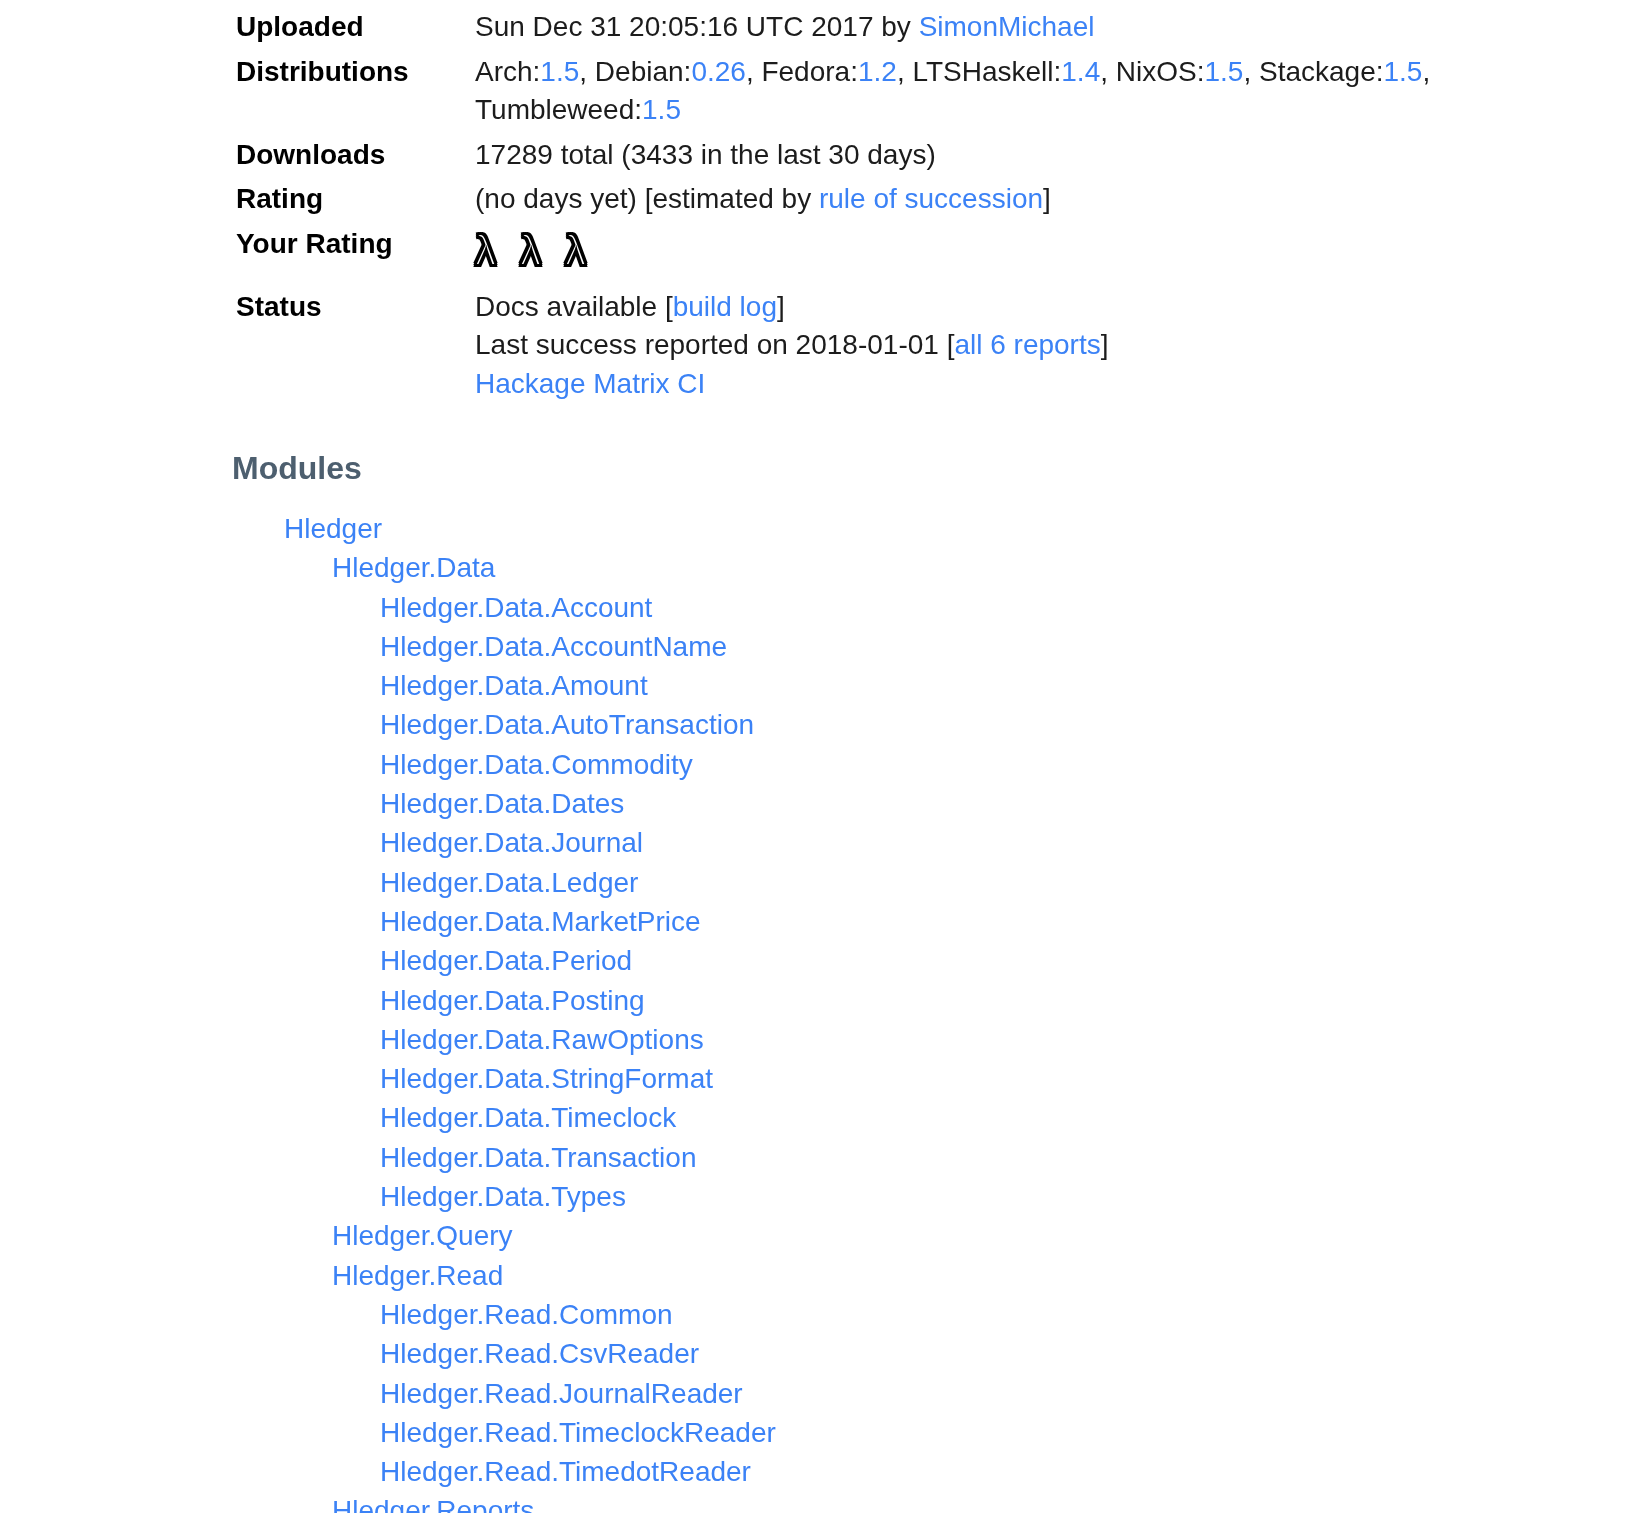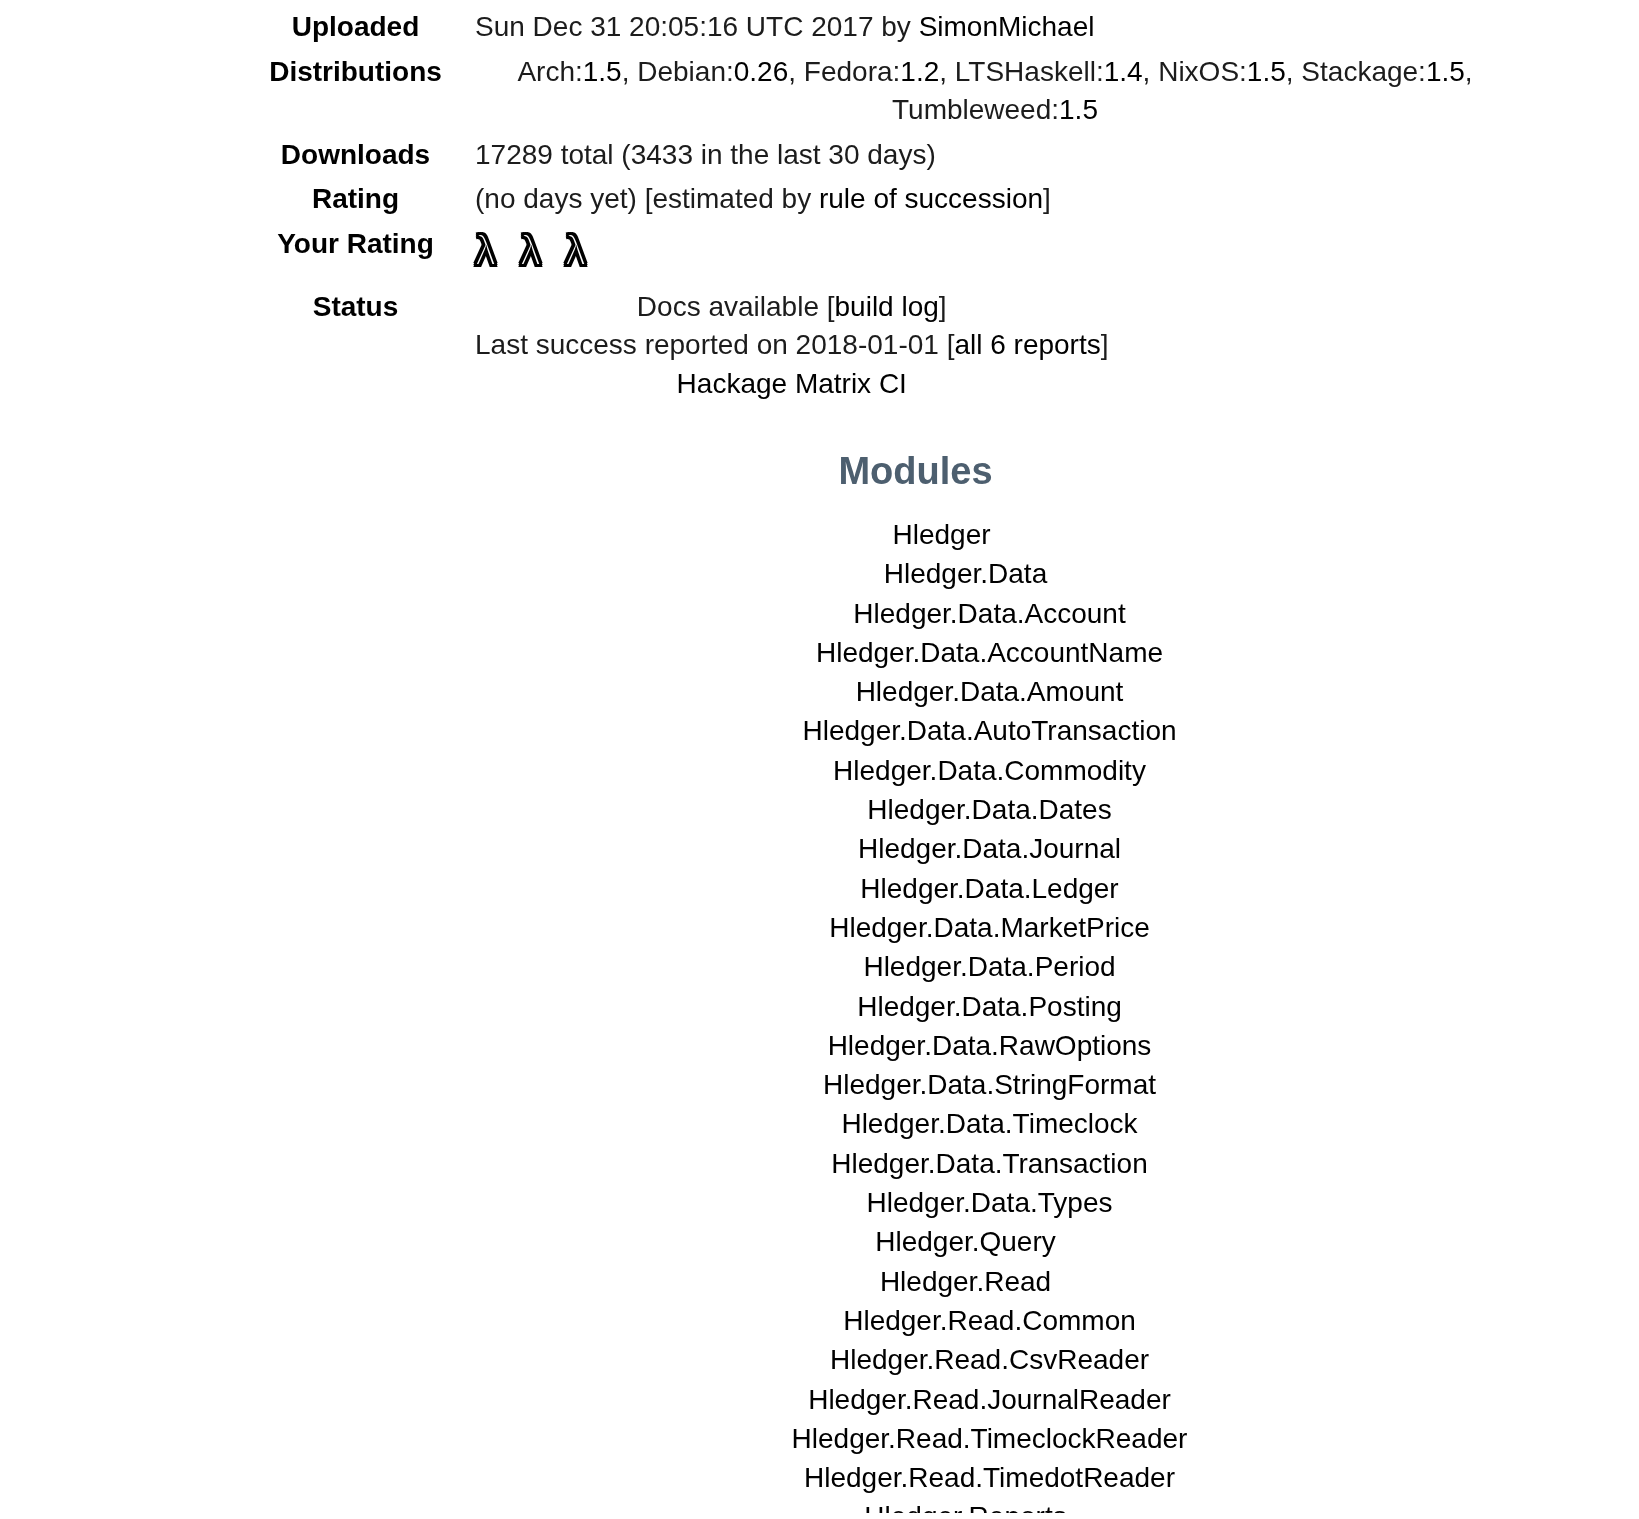--- a/index.html
+++ b/index.html
@@ -6,24 +6,23 @@
   html, body {
     margin: 0; padding: 0;
     background: #ffffff;
     font-family: "Liberation Sans", "DejaVu Sans", sans-serif;
     color: #1c1c1c;
   }
   .page {
     width: 1639px; height: 1513px;
     overflow: hidden;
     padding: 5px 40px 0 236px;
-    text-align: center;
   }
   a.link {
-    color: #000000;
+    color: #3b82f6;
     text-decoration: none;
     cursor: pointer;
   }
   
   .props { margin: 0; }
   .prop-row {
     display: flex;
     align-items: flex-start;
     padding: 3px 0;
     font-size: 28px;
@@ -49,21 +48,21 @@
     color: #ffffff;
     -webkit-text-stroke: 2px #000000;
     text-shadow:
       -2px -2px 0 #000, 2px -2px 0 #000, -2px 2px 0 #000, 2px 2px 0 #000,
       -2px 0 0 #000, 2px 0 0 #000, 0 -2px 0 #000, 0 2px 0 #000;
     cursor: pointer;
   }
   
   .modules-heading {
     margin: 44px 0 22px -4px;
-    font-size: 38px;
+    font-size: 32px;
     font-weight: bold;
     color: #4d5f6f;
   }
   .module-list { font-size: 28px; }
   .module-row { line-height: 39.3px; }
   .module-row[data-level="1"] { padding-left: 48px; }
   .module-row[data-level="2"] { padding-left: 96px; }
   .module-row[data-level="3"] { padding-left: 144px; }
 </style>
 </head>

